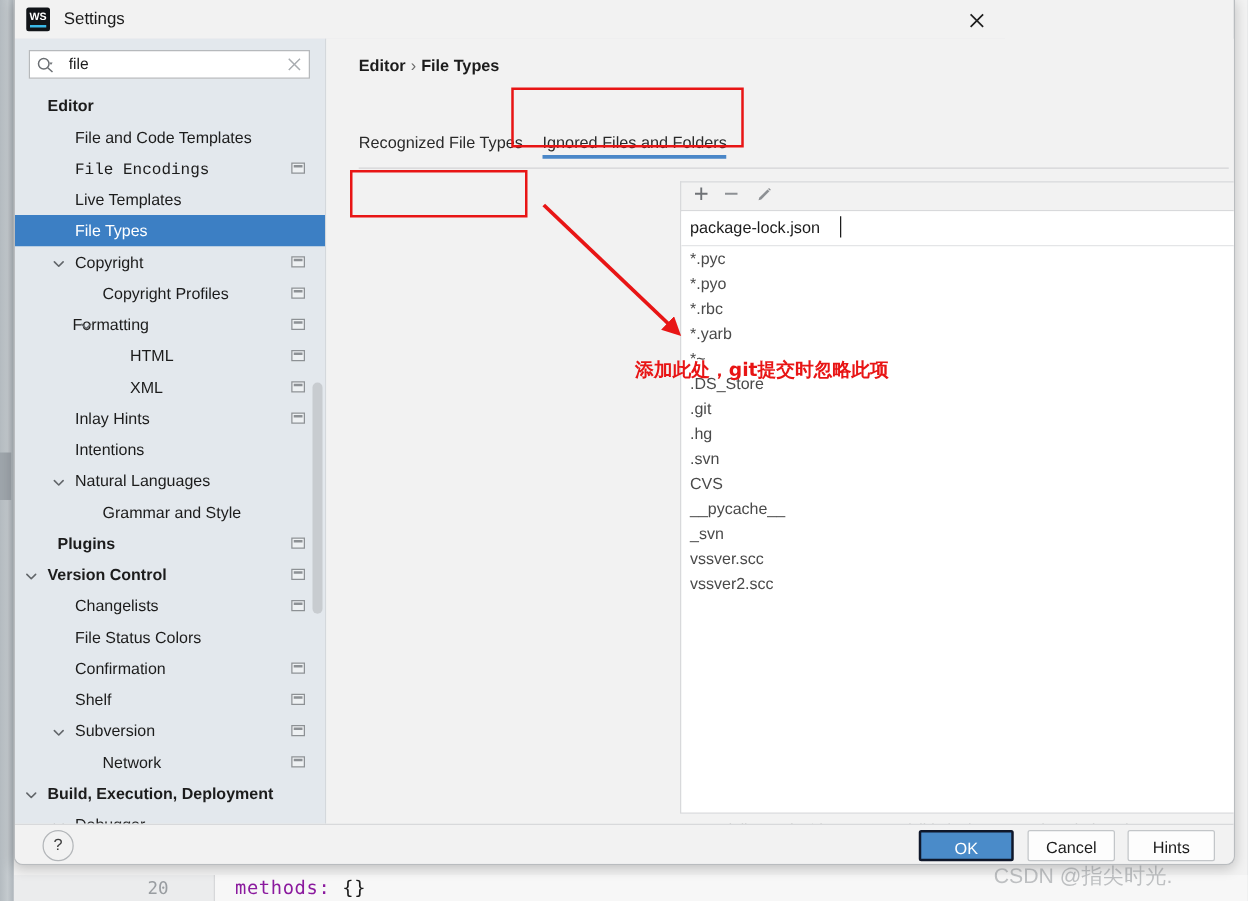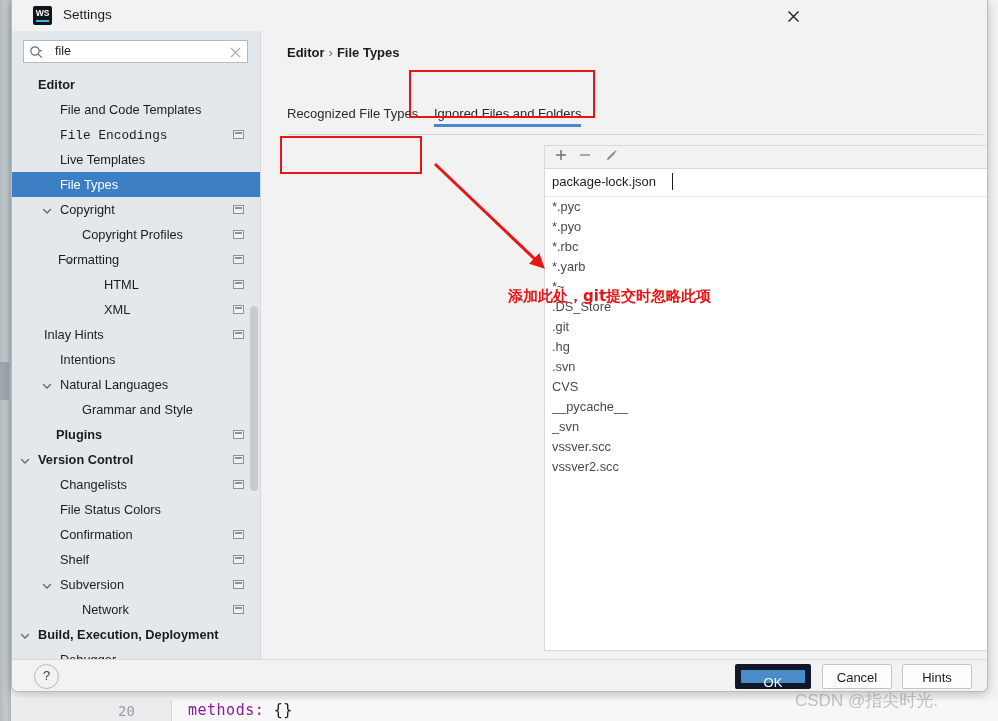--- a/index.html
+++ b/index.html
@@ -72,21 +72,21 @@
     border: 1px solid #b9bcbf;
     border-top: none;
     border-radius: 0 0 7px 7px;
     box-shadow: 0 2px 10px rgba(0,0,0,0.22);
     overflow: hidden;
   }
 
   
   #title-bar {
     position: absolute;
-    left: 12px; top: 0; width: 792px; height: 31px;
+    left: 0; top: 0; width: 792px; height: 31px;
     background: #f2f2f2;
     border-bottom: 1px solid #e2e3e5;
   }
   #ws-icon {
     position: absolute;
     left: 9px; top: 6px;
     width: 19px; height: 19px;
     background: #111418;
     border-radius: 2px;
     color: #ffffff;
@@ -362,21 +362,21 @@
     border-radius: 2px;
     cursor: pointer;
     text-align: center;
     line-height: 25px;
     box-sizing: border-box;
   }
   #btn-ok {
     left: 723px;
     width: 76px;
     background: #4a8bc9;
-    border: 6px solid #0f172a;
+    border: 2px solid #0f172a;
     color: #ffffff;
   }
   #btn-cancel {
     left: 810px;
     width: 70px;
     background: #fdfdfd;
     border: 1px solid #c3c6c9;
     color: #1c1c1c;
   }
   #btn-apply {
@@ -477,27 +477,27 @@
         <div class="tree-row selected"><span class="label" style="margin-left: 48px;">File Types</span></div>
         <div class="tree-row"><span class="twisty" style="left: 28px;"><svg width="10" height="10" viewBox="0 0 10 10">
               <path d="M1.5 3.5 L5 7 L8.5 3.5" stroke="#62666a" stroke-width="1.3" fill="none" stroke-linecap="round" stroke-linejoin="round"></path>
             </svg></span><span class="label" style="margin-left: 48px;">Copyright</span><span class="badge"></span></div>
         <div class="tree-row"><span class="label" style="margin-left: 70px;">Copyright Profiles</span><span class="badge"></span></div>
         <div class="tree-row"><span class="twisty" style="left: 50px;"><svg width="10" height="10" viewBox="0 0 10 10">
               <path d="M1.5 3.5 L5 7 L8.5 3.5" stroke="#62666a" stroke-width="1.3" fill="none" stroke-linecap="round" stroke-linejoin="round"></path>
             </svg></span><span class="label" style="margin-left: 46px;">Formatting</span><span class="badge"></span></div>
         <div class="tree-row"><span class="label" style="margin-left: 92px;">HTML</span><span class="badge"></span></div>
         <div class="tree-row"><span class="label" style="margin-left: 92px;">XML</span><span class="badge"></span></div>
-        <div class="tree-row"><span class="label" style="margin-left: 32px;">Inlay Hints</span><span class="badge"></span></div>
+        <div class="tree-row"><span class="label" style="margin-left: 48px;">Inlay Hints</span><span class="badge"></span></div>
         <div class="tree-row"><span class="label" style="margin-left: 48px;">Intentions</span></div>
         <div class="tree-row"><span class="twisty" style="left: 28px;"><svg width="10" height="10" viewBox="0 0 10 10">
               <path d="M1.5 3.5 L5 7 L8.5 3.5" stroke="#62666a" stroke-width="1.3" fill="none" stroke-linecap="round" stroke-linejoin="round"></path>
             </svg></span><span class="label" style="margin-left: 48px;">Natural Languages</span></div>
         <div class="tree-row"><span class="label" style="margin-left: 70px;">Grammar and Style</span></div>
-        <div class="tree-row bold"><span class="label" style="margin-left: 44px;">Plugins</span><span class="badge"></span></div>
+        <div class="tree-row bold"><span class="label" style="margin-left: 34px;">Plugins</span><span class="badge"></span></div>
         <div class="tree-row bold"><span class="twisty" style="left: 6px;"><svg width="10" height="10" viewBox="0 0 10 10">
               <path d="M1.5 3.5 L5 7 L8.5 3.5" stroke="#62666a" stroke-width="1.3" fill="none" stroke-linecap="round" stroke-linejoin="round"></path>
             </svg></span><span class="label" style="margin-left: 26px;">Version Control</span><span class="badge"></span></div>
         <div class="tree-row"><span class="label" style="margin-left: 48px;">Changelists</span><span class="badge"></span></div>
         <div class="tree-row"><span class="label" style="margin-left: 48px;">File Status Colors</span></div>
         <div class="tree-row"><span class="label" style="margin-left: 48px;">Confirmation</span><span class="badge"></span></div>
         <div class="tree-row"><span class="label" style="margin-left: 48px;">Shelf</span><span class="badge"></span></div>
         <div class="tree-row"><span class="twisty" style="left: 28px;"><svg width="10" height="10" viewBox="0 0 10 10">
               <path d="M1.5 3.5 L5 7 L8.5 3.5" stroke="#62666a" stroke-width="1.3" fill="none" stroke-linecap="round" stroke-linejoin="round"></path>
             </svg></span><span class="label" style="margin-left: 48px;">Subversion</span><span class="badge"></span></div>

